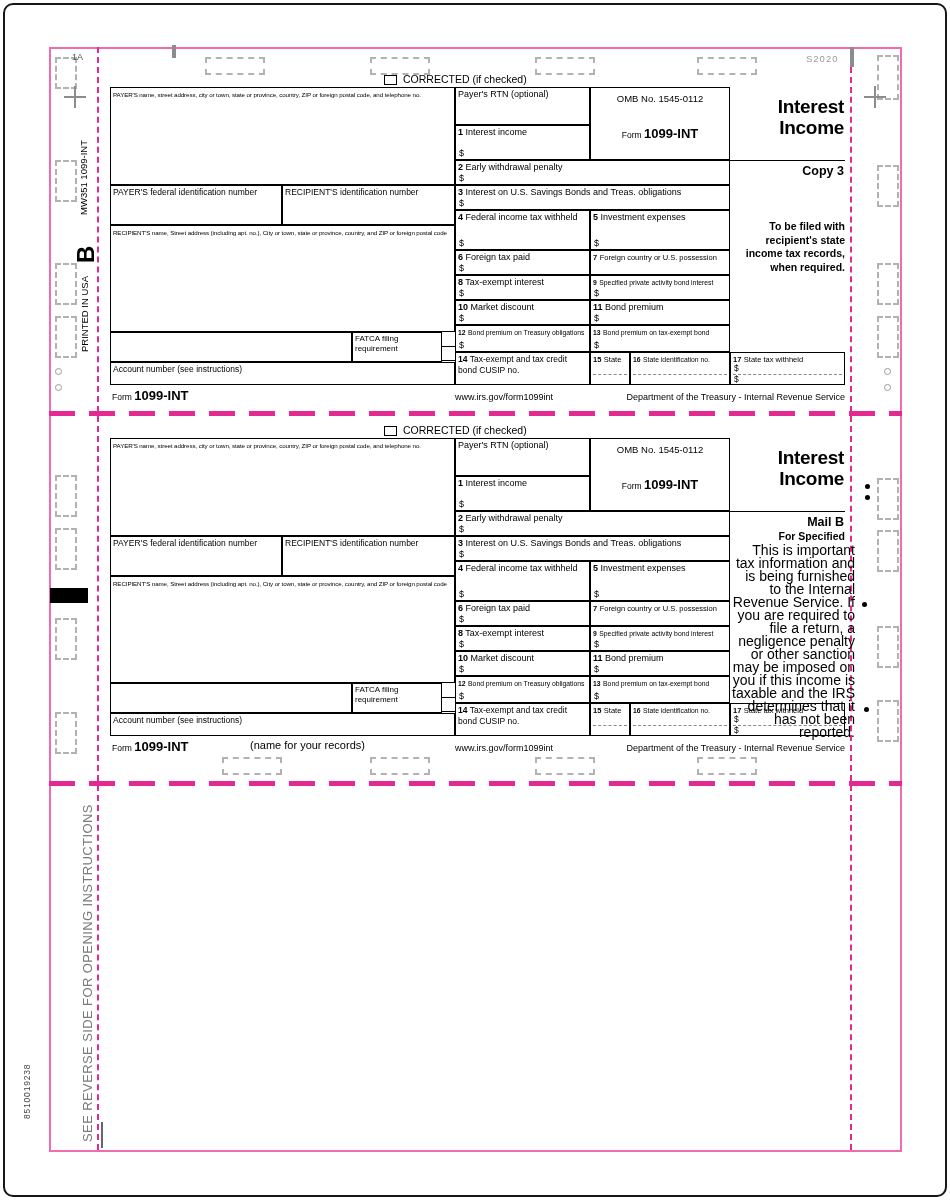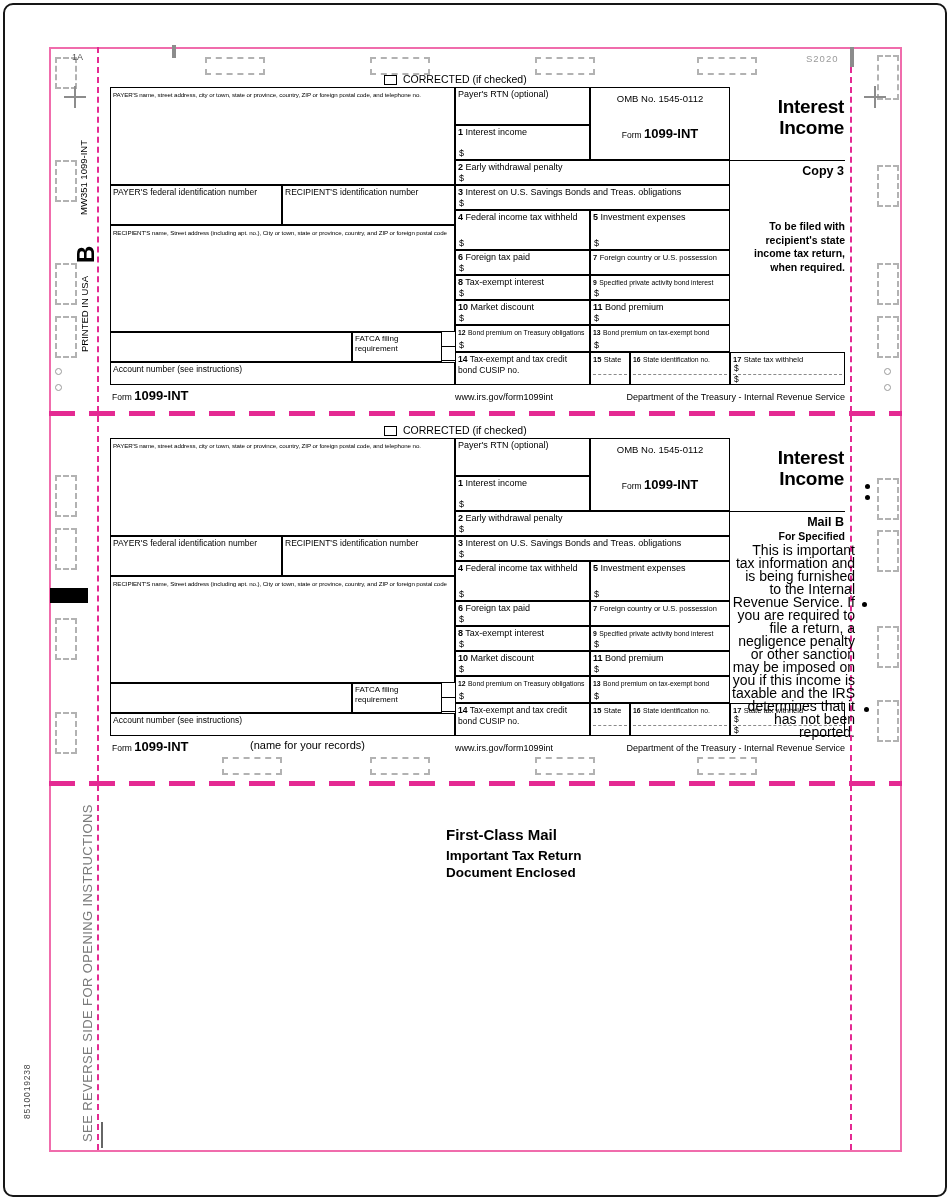--- a/index.html
+++ b/index.html
@@ -200,21 +200,21 @@
       <span class="dsh" style="top:21px;"></span>
       <span class="abs" style="left:3px;top:21px;font-size:8.5px;">$</span>
     </div>
 
     <div class="hline" style="left:620px;top:88px;width:115px;"></div>
     <div class="title">
       <div>Interest</div>
       <div>Income</div>
     </div>
     <div class="copylbl">Copy 3</div>
-    <div class="abs" style="left:616px;top:148px;width:119px;text-align:right;font-size:10.5px;line-height:13.5px;font-weight:bold;">To be filed with recipient's state income tax return, when required.</div>
+    <div class="abs" style="left:616px;top:148px;width:119px;text-align:right;font-size:10.5px;line-height:13.5px;font-weight:bold;">To be filed with recipient's state income tax records, when required.</div>
 
     <div class="abs foot" style="left:2px;top:316px;">
       <span class="fw">Form</span> <span class="fn">1099-INT</span>
     </div>
     <div class="abs foot" style="left:345px;top:320px;">www.irs.gov/form1099int</div>
     <div class="abs foot" style="left:450px;top:320px;width:285px;text-align:right;">Department of the Treasury - Internal Revenue Service</div>
   </div>
 
   <div class="form" style="top:423px;">
     <span class="cb" style="left:274px;top:3px;width:13px;height:10px;"></span>
@@ -327,19 +327,14 @@
     <div class="abs" style="left:610px;top:121px;width:125px;text-align:right;font-size:14px;line-height:13px;margin-left:10px;">This is important tax information and is being furnished to the Internal Revenue Service. If you are required to file a return, a negligence penalty or other sanction may be imposed on you if this income is taxable and the IRS determines that it has not been reported.</div>
 
     <div class="abs foot" style="left:2px;top:316px;">
       <span class="fw">Form</span> <span class="fn">1099-INT</span>
     </div>
     <div class="abs" style="left:140px;top:316px;font-size:11px;">(name for your records)</div>
     <div class="abs foot" style="left:345px;top:320px;">www.irs.gov/form1099int</div>
     <div class="abs foot" style="left:450px;top:320px;width:285px;text-align:right;">Department of the Treasury - Internal Revenue Service</div>
   </div>
 
-  <div class="abs" style="left:446px;top:826px;">
-    <div style="font-size:15px;font-weight:bold;">First-Class Mail</div>
-    <div style="font-size:13.5px;font-weight:bold;margin-top:4px;line-height:17px;">Important Tax Return</div>
-    <div style="font-size:13.5px;font-weight:bold;line-height:17px;">Document Enclosed</div>
-  </div>
 
 </div>
 
 </body></html>

